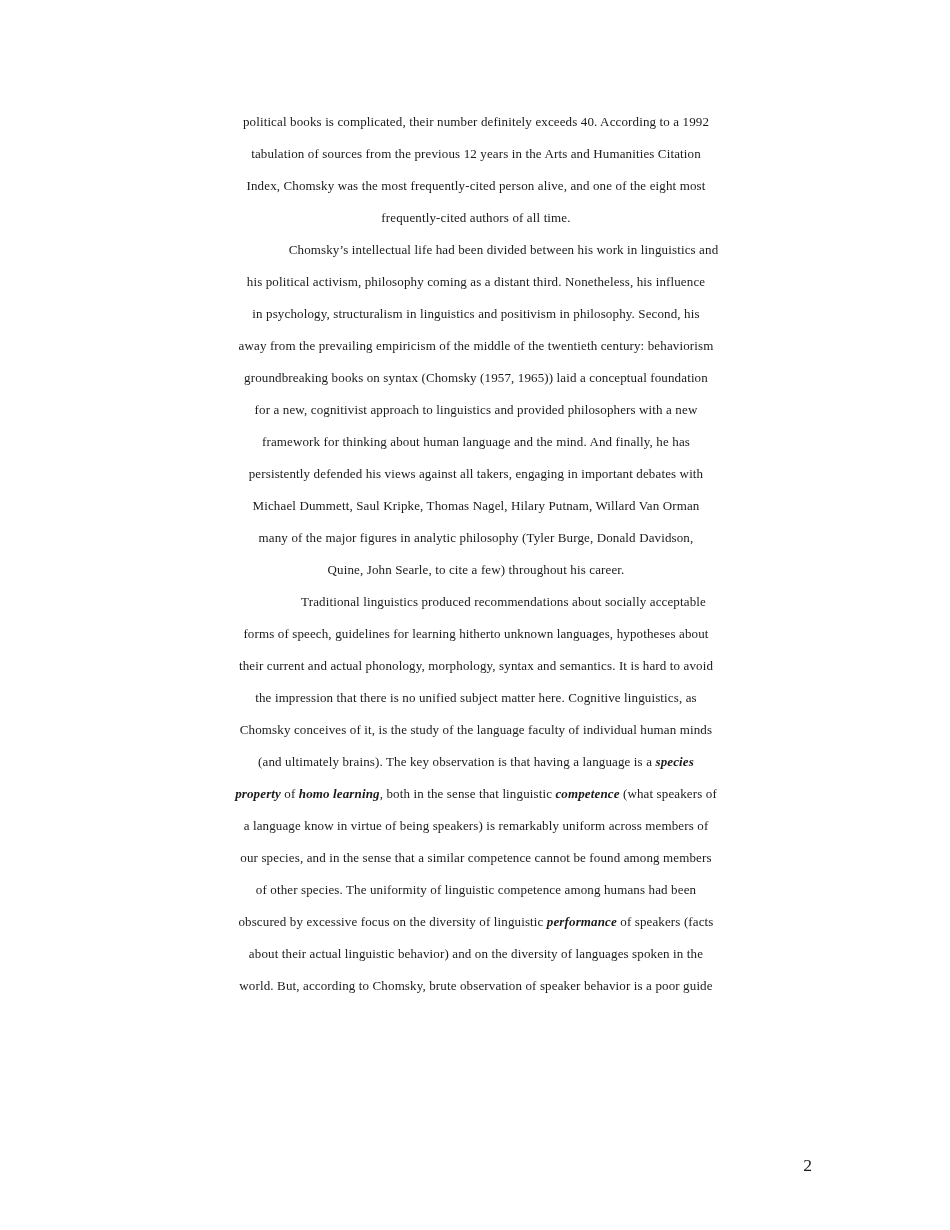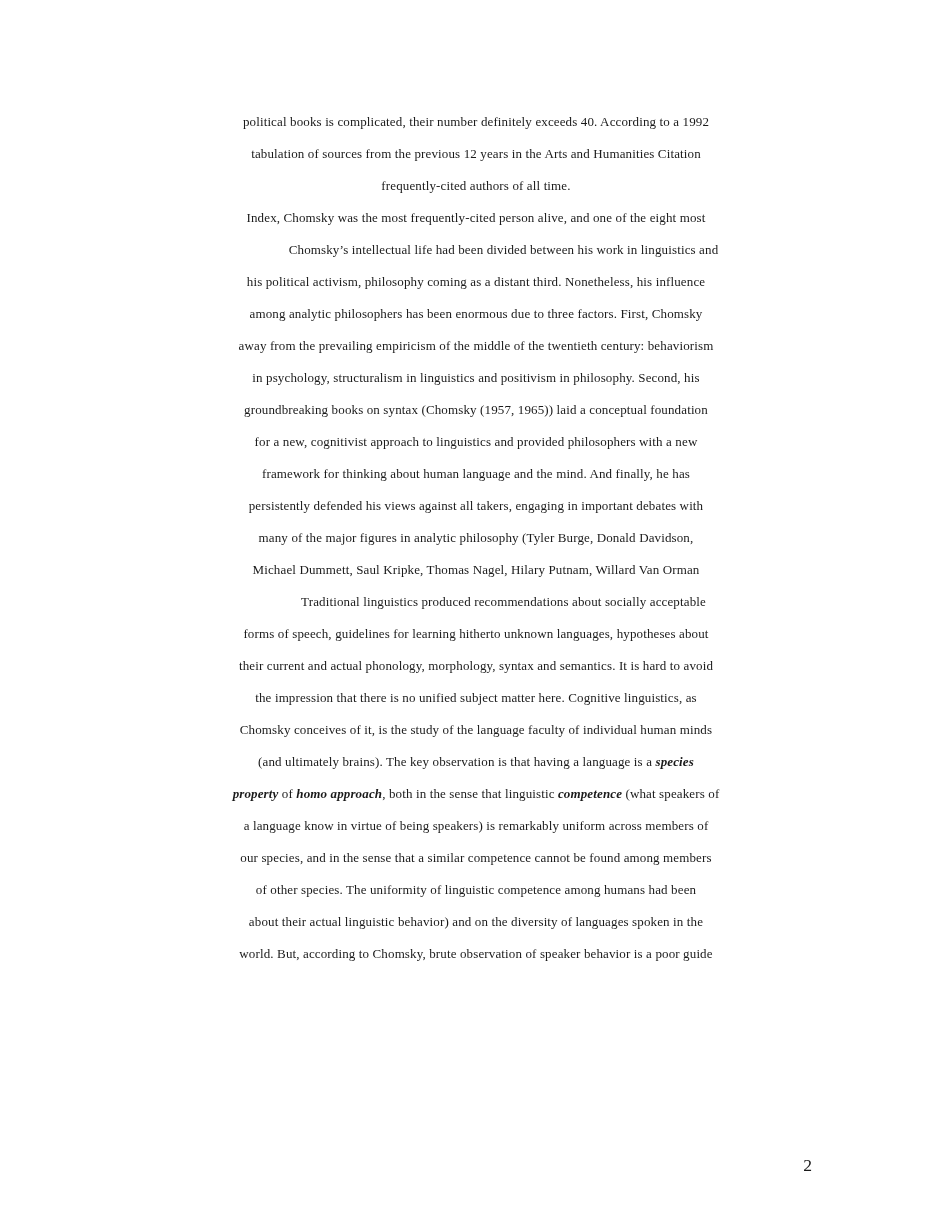--- a/index.html
+++ b/index.html
@@ -56,47 +56,48 @@
 </style>
 </head>
 <body>
 
 <div class="page">
 
   <div class="text-column">
       <div class="para">
         <span class="line">political books is complicated, their number definitely exceeds 40. According to a 1992</span>
         <span class="line">tabulation of sources from the previous 12 years in the Arts and Humanities Citation</span>
+        <span class="line">Index, Chomsky was the most frequently-cited person alive, and one of the eight most</span>
         <span class="line">frequently-cited authors of all time.</span>
-        <span class="line">Index, Chomsky was the most frequently-cited person alive, and one of the eight most</span>
       </div>
       <div class="para">
         <span class="line indent">Chomsky’s intellectual life had been divided between his work in linguistics and</span>
         <span class="line">his political activism, philosophy coming as a distant third. Nonetheless, his influence</span>
-        <span class="line">among analytic philosophers has been enormous due to three factors. First, Chomsky</span>
+        <span class="line">in psychology, structuralism in linguistics and positivism in philosophy. Second, his</span>
         <span class="line">away from the prevailing empiricism of the middle of the twentieth century: behaviorism</span>
-        <span class="line">in psychology, structuralism in linguistics and positivism in philosophy. Second, his</span>
         <span class="line">groundbreaking books on syntax (Chomsky (1957, 1965)) laid a conceptual foundation</span>
         <span class="line">for a new, cognitivist approach to linguistics and provided philosophers with a new</span>
         <span class="line">framework for thinking about human language and the mind. And finally, he has</span>
         <span class="line">persistently defended his views against all takers, engaging in important debates with</span>
+        <span class="line">Michael Dummett, Saul Kripke, Thomas Nagel, Hilary Putnam, Willard Van Orman</span>
         <span class="line">many of the major figures in analytic philosophy (Tyler Burge, Donald Davidson,</span>
-        <span class="line">Michael Dummett, Saul Kripke, Thomas Nagel, Hilary Putnam, Willard Van Orman</span>
+        <span class="line">Quine, John Searle, to cite a few) throughout his career.</span>
       </div>
       <div class="para">
         <span class="line indent">Traditional linguistics produced recommendations about socially acceptable</span>
         <span class="line">forms of speech, guidelines for learning hitherto unknown languages, hypotheses about</span>
         <span class="line">their current and actual phonology, morphology, syntax and semantics. It is hard to avoid</span>
         <span class="line">the impression that there is no unified subject matter here. Cognitive linguistics, as</span>
         <span class="line">Chomsky conceives of it, is the study of the language faculty of individual human minds</span>
         <span class="line">(and ultimately brains). The key observation is that having a language is a <i>species</i></span>
-        <span class="line"><i>property</i> of <i>homo approach</i>, both in the sense that linguistic <i>competence</i> (what speakers of</span>
+        <span class="line"><i>property</i> of <i>homo learning</i>, both in the sense that linguistic <i>competence</i> (what speakers of</span>
         <span class="line">a language know in virtue of being speakers) is remarkably uniform across members of</span>
         <span class="line">our species, and in the sense that a similar competence cannot be found among members</span>
         <span class="line">of other species. The uniformity of linguistic competence among humans had been</span>
+        <span class="line">obscured by excessive focus on the diversity of linguistic <i>performance</i> of speakers (facts</span>
         <span class="line">about their actual linguistic behavior) and on the diversity of languages spoken in the</span>
         <span class="line">world. But, according to Chomsky, brute observation of speaker behavior is a poor guide</span>
       </div>
     </div>
 
   <div class="page-number">2</div>
 
 </div>
 
 </body></html>

